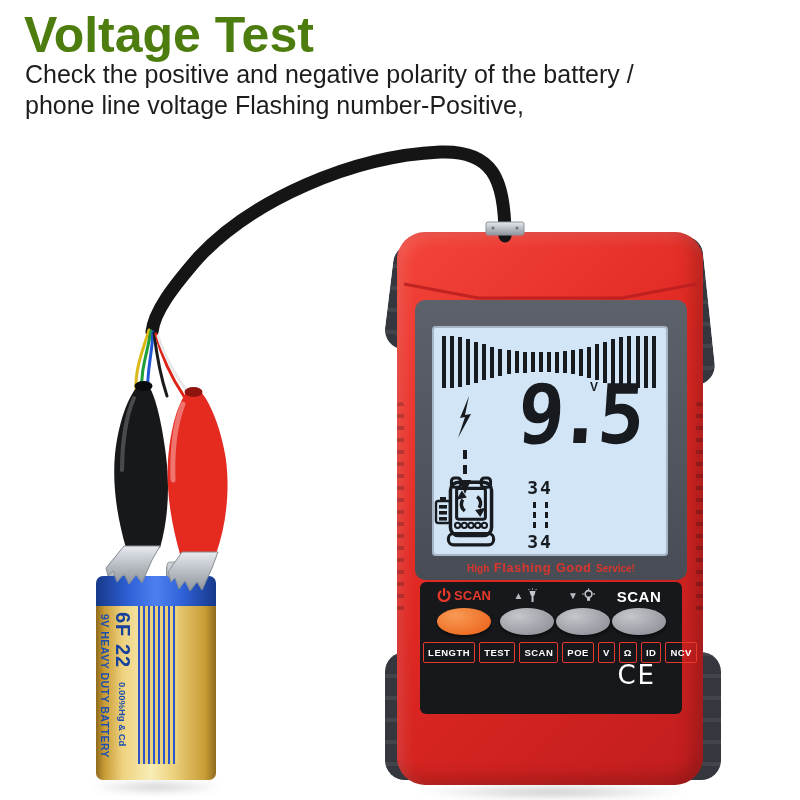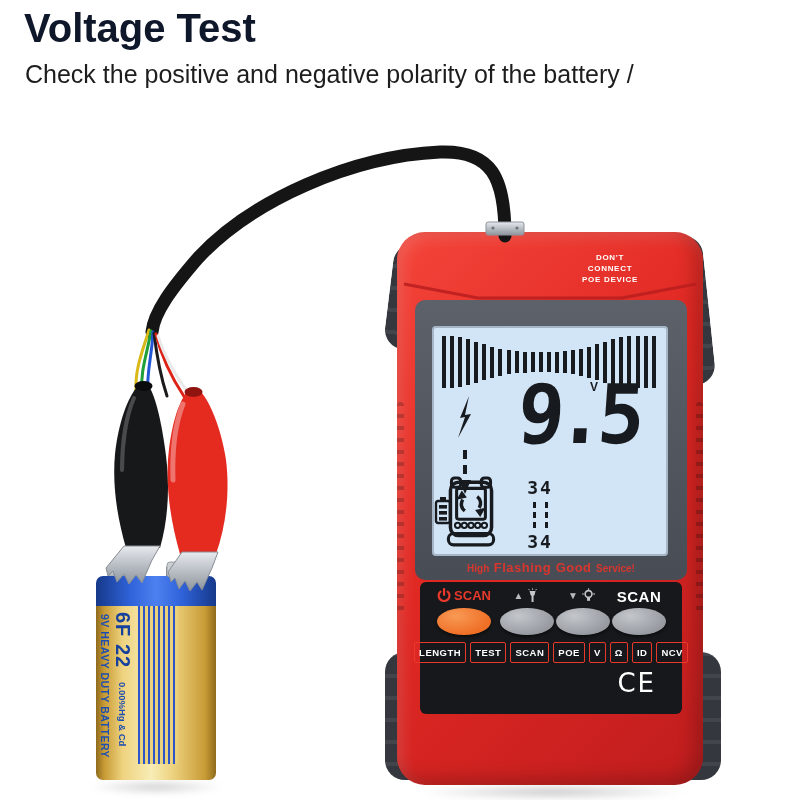--- a/index.html
+++ b/index.html
@@ -1,20 +1,20 @@
 <!DOCTYPE html>
 <html><head>
 <meta charset="utf-8">
 <style>
   html,body{margin:0;padding:0;background:#ffffff;}
   .scene{position:relative;width:800px;height:800px;overflow:hidden;
          font-family:"Liberation Sans",sans-serif;background:#ffffff;}
 
   
-  .title{position:absolute;left:24px;top:6px;font-size:40px;font-weight:bold;color:#0f172a;}
+  .title{position:absolute;left:24px;top:6px;font-size:50px;font-weight:bold;color:#4d7c0f;}
   .desc{position:absolute;left:25px;font-size:25px;color:#1d1d1d;white-space:nowrap;}
   .d1{top:60px}.d2{top:91px}.d3{top:119px}
 
   
   .refl{position:absolute;border-radius:50%;filter:blur(3px);}
   .refl-bat{left:88px;top:780px;width:136px;height:14px;
             background:radial-gradient(ellipse at center,rgba(110,110,110,.35),transparent 70%);}
   .refl-dev{left:415px;top:784px;width:275px;height:16px;
             background:radial-gradient(ellipse at center,rgba(110,110,110,.38),transparent 70%);}
 
@@ -79,35 +79,36 @@
   .panel{position:absolute;left:23px;top:350px;width:262px;height:132px;border-radius:6px;background:#17181b;}
   .lab{position:absolute;top:6px;transform:translateX(-50%);display:flex;align-items:center;gap:3px;}
   .lab-mode{left:44px;color:#e8392b;font-weight:bold;font-size:13px;}
   .lab-ud{color:#b7bbc0;font-size:10px;}
   .lab-up{left:106px;} .lab-down{left:162px;}
   .lab-scan{left:219px;color:#ffffff;font-weight:bold;font-size:15px;letter-spacing:.5px;}
   .btn{position:absolute;top:26px;width:54px;height:27px;border-radius:50%;}
   .btn-orange{left:17px;background:radial-gradient(ellipse at 35% 30%,#f89a55,#ef6f26 70%);box-shadow:0 2px 3px rgba(0,0,0,.5);}
   .btn-gray{background:radial-gradient(ellipse at 35% 30%,#c3c7cc,#95999f 75%);box-shadow:0 2px 3px rgba(0,0,0,.5);}
   .bg1{left:80px;} .bg2{left:136px;} .bg3{left:192px;}
-  .keys-row{position:absolute;left:0;top:60px;width:100%;display:flex;justify-content:center;gap:4px;}
+  .keys-row{position:absolute;left:0;top:60px;width:100%;display:flex;justify-content:center;gap:4px;padding-left:9px;}
   .fkey{display:inline-block;border:1.5px solid #e8392b;border-radius:2px;color:#ffffff;
         font-size:9.5px;font-weight:bold;padding:4px 4px;letter-spacing:.5px;}
-  .ce{position:absolute;right:26px;top:86px;color:#ffffff;font-size:26px;letter-spacing:2px;
+  .ce{position:absolute;right:26px;top:78px;color:#ffffff;font-size:26px;letter-spacing:2px;
       font-family:"DejaVu Sans",sans-serif;}
 
   .overlay{position:absolute;left:0;top:0;width:800px;height:800px;pointer-events:none;}
 </style>
 </head>
 <body>
 
 <div class="scene">
 
   <div class="title">Voltage Test</div>
   <div class="desc d1">Check the positive and negative polarity of the battery /</div>
+  <div class="desc d2">phone line voltage Flashing number-Positive,</div>
 
   <div class="refl refl-bat"></div>
   <div class="refl refl-dev"></div>
 
   <div class="battery">
     <div class="terminal t1"></div>
     <div class="terminal t2"></div>
     <div class="bat-top"></div>
     <div class="bat-body">
       <div class="bat-stripes"></div>
@@ -120,25 +121,20 @@
   <div class="device">
     <div class="bumper b-tl"></div>
     <div class="bumper b-tr"></div>
     <div class="bumper b-bl"></div>
     <div class="bumper b-br"></div>
 
     <div class="dev-body">
       <div class="grip grip-l"></div>
       <div class="grip grip-r"></div>
 
-      <div class="warning">
-        <div>DON'T</div>
-        <div>CONNECT</div>
-        <div>POE DEVICE</div>
-      </div>
 
       <div class="bezel">
         <div class="lcd">
           <div class="bars" id="bars">
               <i class="bar" style="height: 52px;"></i>
               <i class="bar" style="height: 52px;"></i>
               <i class="bar" style="height: 50px;"></i>
               <i class="bar" style="height: 46px;"></i>
               <i class="bar" style="height: 41px;"></i>
               <i class="bar" style="height: 36px;"></i>

